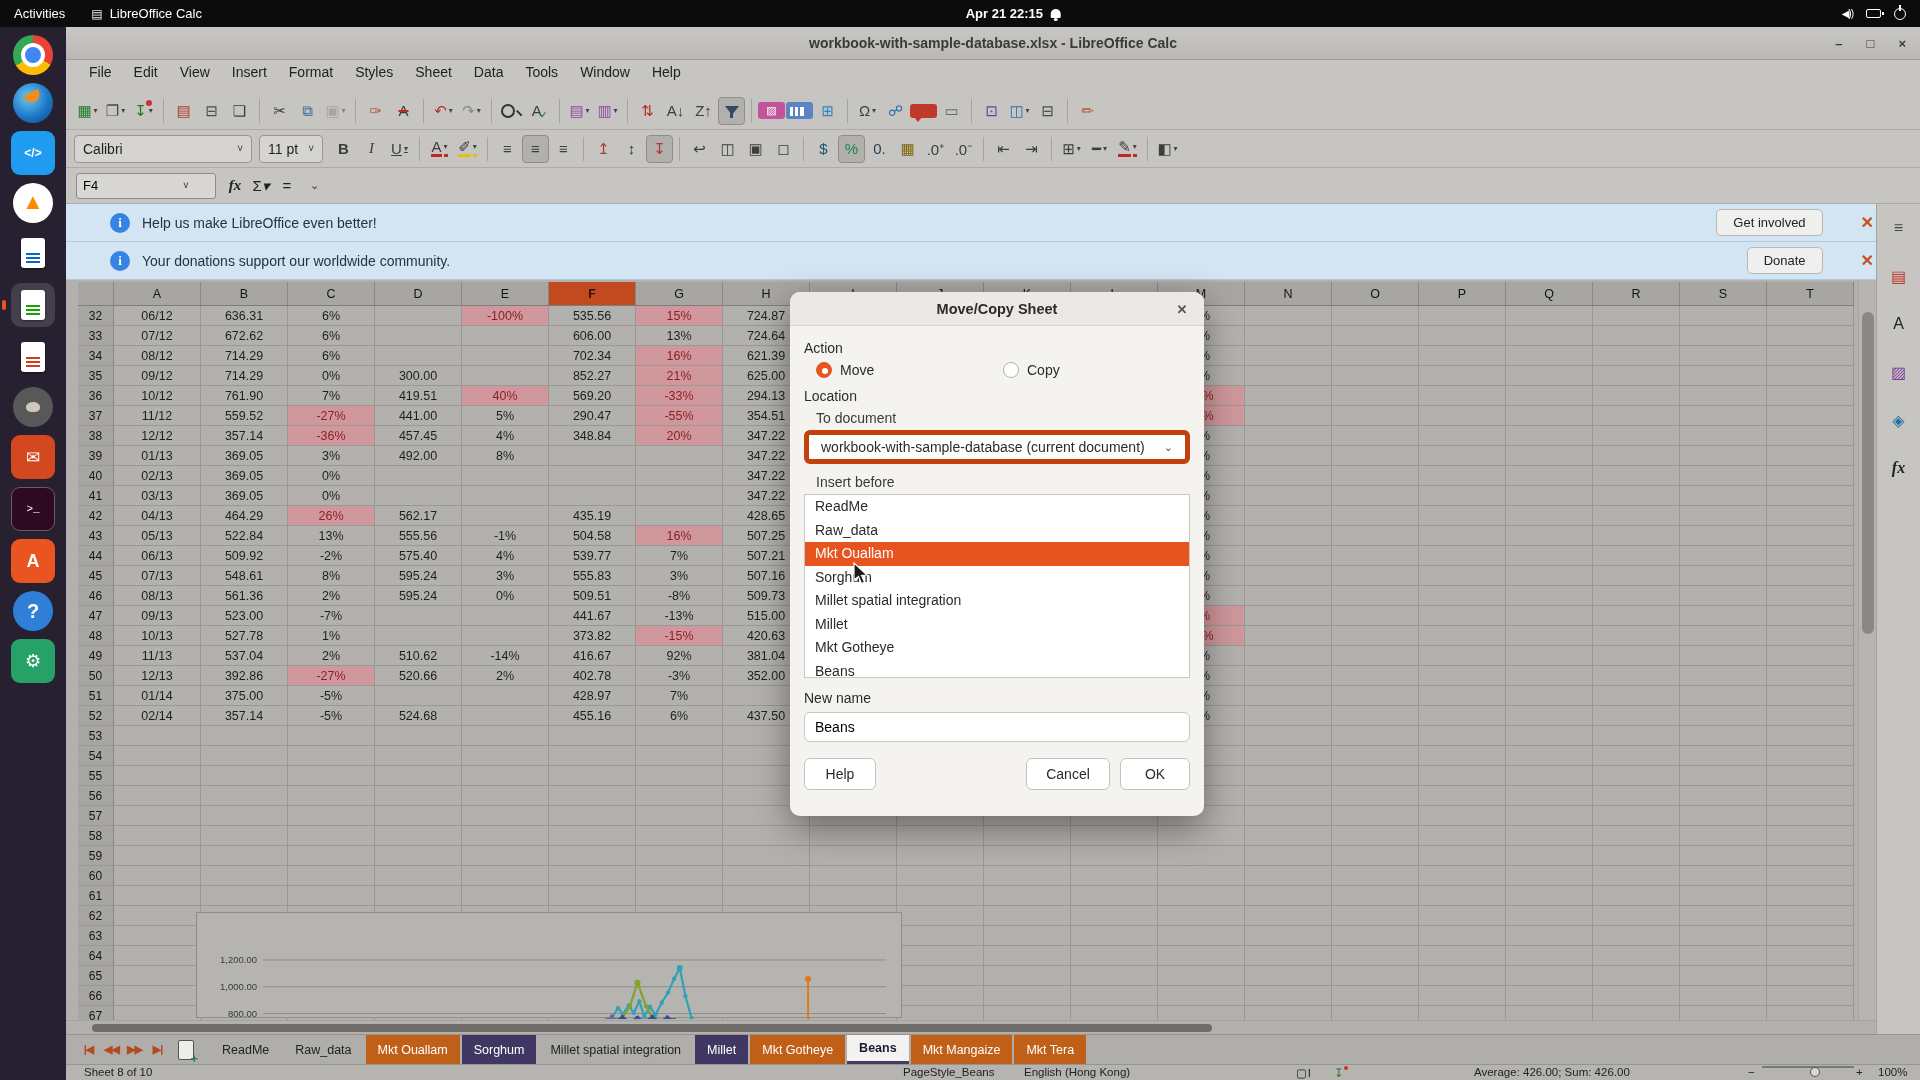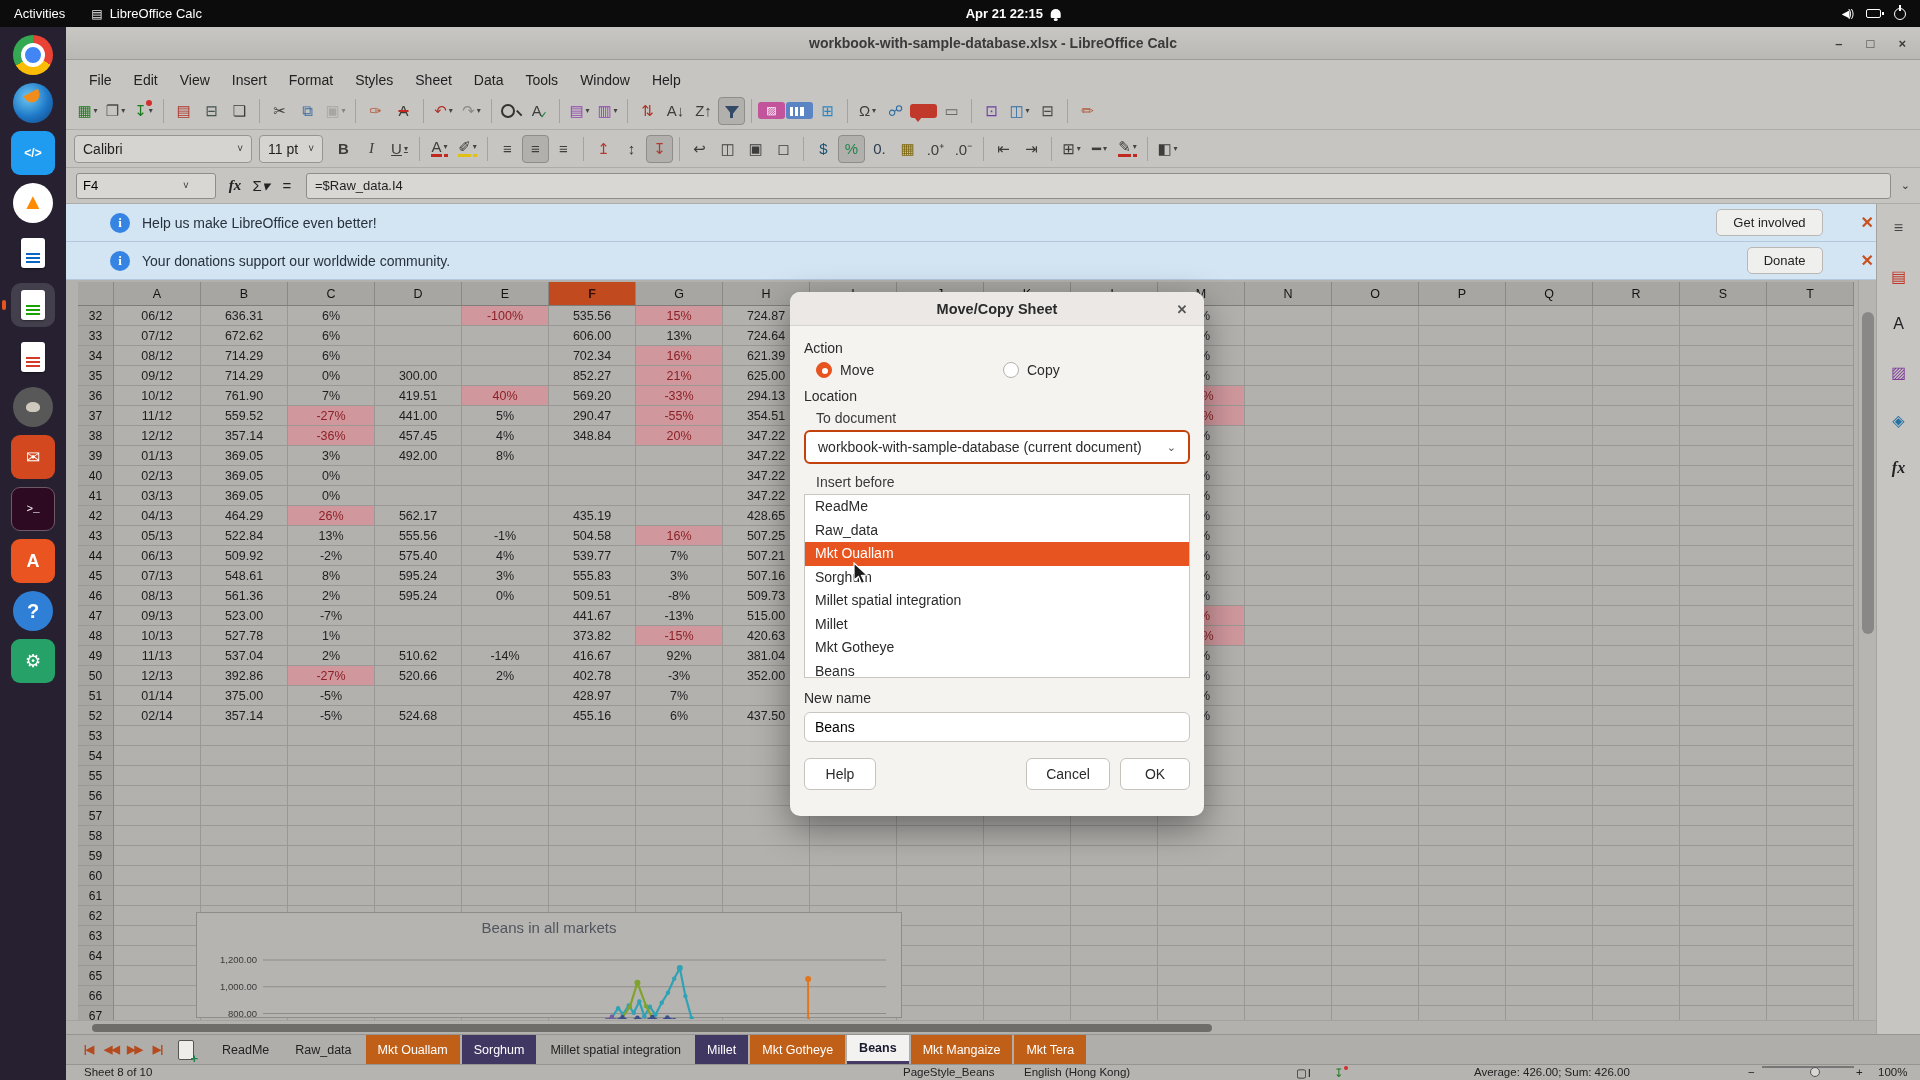--- a/index.html
+++ b/index.html
@@ -50,21 +50,21 @@
   .dk-terminal{background:#2d0922;border:1px solid #6e5a66;border-radius:9px;font-family:"Liberation Mono",monospace;font-size:11px}
   .dk-software{background:#e95420;border-radius:9px;font-weight:bold;font-size:18px}
   .dk-help{background:#2f7fd6;border-radius:50%;width:40px;height:40px;font-weight:bold;font-size:20px}
   .dk-settings{background:#26a269;border-radius:9px;font-size:18px}
   
   .win{position:absolute;left:66px;top:27px;right:0;bottom:0;display:flex;flex-direction:column;z-index:10}
   .titlebar{height:33px;background:linear-gradient(#c9c7c4,#bab8b5);border-bottom:1px solid #9e9c99;
             display:flex;align-items:center;justify-content:center;font-weight:bold;font-size:14px;color:#3a3a3a;position:relative}
   .winbtns{position:absolute;right:14px;top:0;height:100%;display:flex;align-items:center;gap:24px;color:#3a3a3a;font-size:13px}
   .winbtns span{cursor:default}
-  .menubar{height:32px;background:var(--chromebg);display:flex;align-items:flex-end;padding:0 12px;font-size:14px;color:#222}
+  .menubar{height:32px;background:var(--chromebg);display:flex;align-items:flex-start;padding:0 12px;font-size:14px;color:#222}
   .mi{padding:4px 11px;border-radius:4px}
   .tbrow{height:38px;background:var(--chromebg);border-bottom:1px solid #aeaca9;display:flex;align-items:center;padding:0 8px;gap:1px}
   .tbtn{min-width:27px;height:28px;border-radius:4px;display:flex;align-items:center;justify-content:center;
         font-size:15px;position:relative;padding:0 2px;color:#3d3d3b}
   .tbtn i{font-style:normal}
   .tbtn .dd{font-size:8px;color:#444;margin-left:2px}
   .tbtn .x2{font-size:9px;color:#1e8449;font-weight:bold;margin-left:-2px;margin-top:8px}
   .tbtn.active{background:#b2b0ad;border:1px solid #8f8d8a}
   .tbtn.dis{opacity:.5}
   .tbtn.dot::after{content:"";position:absolute;top:3px;right:5px;width:6px;height:6px;border-radius:50%;background:#d32f2f}
@@ -155,21 +155,21 @@
             display:flex;align-items:center;justify-content:center;font-weight:bold;font-size:14.5px;position:relative}
   .dlg-x{position:absolute;right:12px;top:7px;width:20px;height:20px;border-radius:50%;display:flex;align-items:center;justify-content:center;color:#555;font-size:13px}
   .dlg-body{padding:10px 14px 0 14px}
   .lblb{font-weight:normal;margin:4px 0 6px 0}
   .radios{display:flex;margin:2px 0 10px 12px}
   .radio{display:flex;align-items:center;gap:8px;width:200px}
   .rdot{width:16px;height:16px;border-radius:50%;border:1px solid #b5b1ad;background:#fff;position:relative;flex:none}
   .rdot.on{background:var(--accent);border-color:var(--accent)}
   .rdot.on::after{content:"";position:absolute;left:5px;top:5px;width:6px;height:6px;border-radius:50%;background:#fff}
   .sublbl{margin:2px 0 4px 12px;color:#3a3a3a}
-  .ddbox{height:34px;border:2px solid #c2410c;border-radius:6px;background:#fff;display:flex;align-items:center;
+  .ddbox{height:34px;border:5px solid #c2410c;border-radius:6px;background:#fff;display:flex;align-items:center;
          padding:0 12px;margin:2px 0 10px 0}
   .ddbox .chev{margin-left:auto;color:#555;font-size:11px}
   .lst{height:184px;border:1px solid #c9c5c1;background:#fff;overflow:hidden;margin-top:2px}
   .li{height:23.5px;line-height:23.5px;padding:0 10px}
   .li.sel{background:var(--accent);color:#fff}
   .inp{height:30px;border:1px solid #c9c5c1;border-radius:6px;background:#fff;display:flex;align-items:center;padding:0 10px;margin-top:4px}
   .inp input{border:none;outline:none;font-size:14px;font-family:inherit;width:100%;background:none}
   .dlg-btns{display:flex;margin-top:16px}
   .btn{background:#fff;border:1px solid #c6c2be;border-radius:6px;padding:7px 0;text-align:center;font-size:14px;color:#2b2b2b}
   .btn-help{width:72px}
@@ -479,23 +479,20 @@
   <div class="fbar">
     <div class="namebox">
       <input value="F4" style="">
       <span class="chev" style="font-size:10px;color:#333">˅</span>
     </div>
     <span id="fbtns" style="display:flex;align-items:center">
         <span class="fbtn fxg">fx</span>
         <span class="fbtn">Σ<i class="dd">▾</i></span>
         <span class="fbtn">=</span>
       </span>
-    <div class="finput">
-      <input value="=$Raw_data.I4" style="">
-    </div>
     <span class="fexp">⌄</span>
   </div>
 
   <div class="banner">
     <span class="infoi">i</span>
     <span>Help us make LibreOffice even better!</span>
     <span class="ban-sp"></span>
     <span class="ban-btn">Get involved</span>
     <span class="ban-x">✕</span>
   </div>
@@ -1355,21 +1352,20 @@
           <div class="cell"></div>
           <div class="cell"></div>
           <div class="cell"></div>
           <div class="cell"></div>
           <div class="cell"></div>
           <div class="cell"></div>
           <div class="cell"></div>
         </div>
       </div>
     <div class="chart">
-      <div class="ctitle">Beans in all markets</div>
       <svg id="csvg" width="706" height="106" viewBox="0 0 706 106">
           <line x1="66" x2="689" y1="47" y2="47" class="gl"></line>
           <text x="60" y="50" class="tick">1,200.00</text>
           <line x1="66" x2="689" y1="73.75" y2="73.75" class="gl"></line>
           <text x="60" y="76.75" class="tick">1,000.00</text>
           <line x1="66" x2="689" y1="100.5" y2="100.5" class="gl"></line>
           <text x="60" y="103.5" class="tick">800.00</text>
           <polyline points="414.9,104.5 421.1,95.2 426.1,101.2 431.7,92.5 436.7,99.8 442.3,88.5 447.3,103.2 452.9,93.8 458.5,101.8 464.7,89.8 470.9,79.8 477.2,65.7 482.8,55.0 488.4,83.1 494.6,105.2" fill="none" stroke="#2fa3b5" stroke-width="2.2"></polyline>
           <circle cx="414.88000000000005" cy="104.5125" r="2.2" fill="#2fa3b5"></circle>
           <circle cx="421.10999999999996" cy="95.15" r="2.2" fill="#2fa3b5"></circle>

